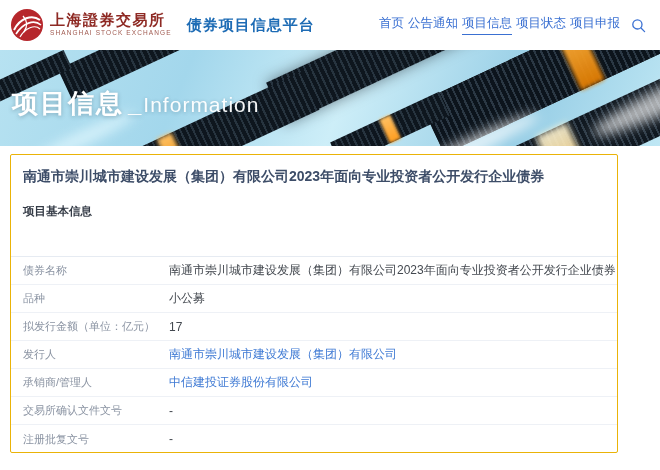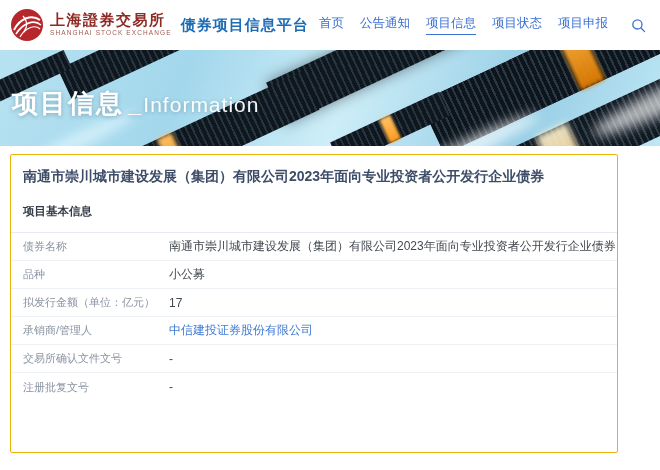--- a/index.html
+++ b/index.html
@@ -8,22 +8,22 @@
 
   
   .header { height:50px; display:flex; padding:0 14px 0 10px;
     background:#fff; justify-content:space-between; }
   .brand { display:flex; align-items:center; }
   .logo-mark { width:34px; height:34px; flex:0 0 auto; }
   .logo-txt { margin-left:6px; display:flex; flex-direction:column; line-height:1; }
   .logo-cn { font-family:"Liberation Serif", serif; font-weight:bold; font-size:15px;
     color:#8e2a24; letter-spacing:1.5px; }
   .logo-en { font-size:6.5px; color:#a05a50; letter-spacing:1.1px; margin-top:2px; }
-  .platform { margin-left:9px; font-size:15px; font-weight:bold; color:#1e6cb5; letter-spacing:1px; }
-  .nav { display:flex; align-items:center; gap:16px; }
+  .platform { margin-left:15px; font-size:15px; font-weight:bold; color:#1e6cb5; letter-spacing:1px; }
+  .nav { display:flex; align-items:center; gap:4px; }
   .nav-item { font-size:12.5px; color:#3a70d2; text-decoration:none; cursor:pointer;
     padding-bottom:2px; border-bottom:1px solid transparent; }
   .nav-item.active { border-bottom:1px solid #3a70d2; }
   .search-btn { width:16px; height:16px; margin-left:6px; cursor:pointer; display:flex;
     align-items:center; justify-content:center; }
 
   
   .banner { position:relative; height:96px; overflow:hidden;
     background:linear-gradient(112deg,#b7e2f1 0%,#a3d7ec 28%,#cdeef8 52%,#96cde5 78%,#bfe7f4 100%); }
   .banner .bar { position:absolute;
@@ -56,21 +56,21 @@
     text-shadow:0 1px 4px rgba(30,60,80,.35); white-space:nowrap; }
   .banner-title .cn { font-size:26px; font-weight:bold; letter-spacing:2px; }
   .banner-title .sep { font-size:24px; font-weight:bold; margin:0 2px 0 4px; }
   .banner-title .en { font-size:21px; font-weight:400; letter-spacing:1px; opacity:.96; }
 
   
   .card { margin:8px 10px 0; width:608px; height:299px; background:#fff;
     border:1px solid #eab308; border-radius:2px; overflow:hidden; }
   .page-title { padding:13px 12px 12px; font-size:14px; font-weight:bold; color:#3d4d68; }
   .section-title { padding:6px 12px 13px; font-size:11.5px; font-weight:bold; color:#333a45; }
-  .info-table { border-top:1px solid #e6ebf2; }
+  .info-table { border-top:1px solid #e6ebf2;margin-top:24px; }
   .row { display:flex; align-items:center; height:28px; border-bottom:1px solid #eef1f6;
     padding-left:12px; }
   .row:last-child { border-bottom:none; }
   .row-label { width:146px; flex:0 0 146px; font-size:11px; color:#8a93a2; }
   .row-value { font-size:12px; color:#43484f; white-space:nowrap; overflow:hidden; }
   .row-value.link { color:#3f7ad4; cursor:pointer; }
 </style>
 </head>
 <body>
 
@@ -134,20 +134,24 @@
       </div>
       <div class="row">
         <div class="row-label">品种</div>
         <div class="row-value">小公募</div>
       </div>
       <div class="row">
         <div class="row-label">拟发行金额（单位：亿元）</div>
         <div class="row-value">17</div>
       </div>
       <div class="row">
+        <div class="row-label">发行人</div>
+        <div class="row-value link">南通市崇川城市建设发展（集团）有限公司</div>
+      </div>
+      <div class="row">
         <div class="row-label">承销商/管理人</div>
         <div class="row-value link">中信建投证券股份有限公司</div>
       </div>
       <div class="row">
         <div class="row-label">交易所确认文件文号</div>
         <div class="row-value">-</div>
       </div>
       <div class="row">
         <div class="row-label">注册批复文号</div>
         <div class="row-value">-</div>

